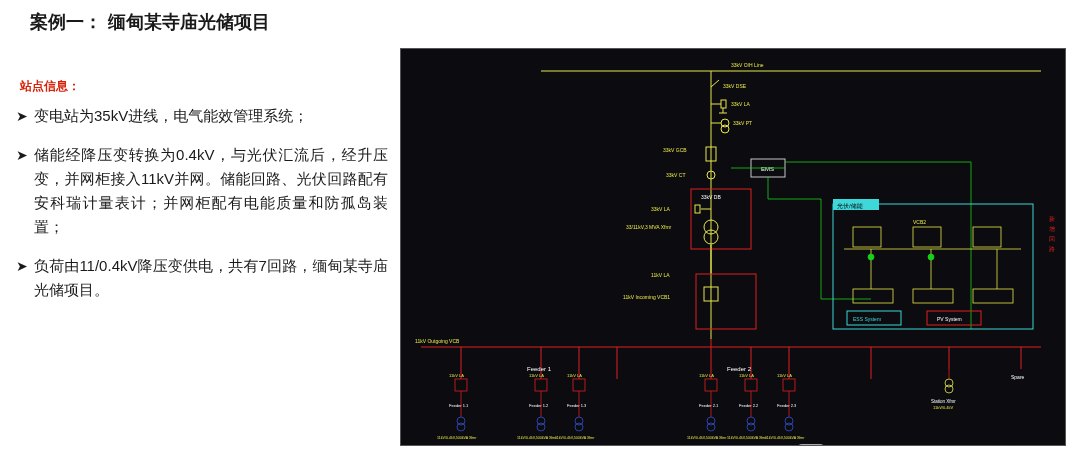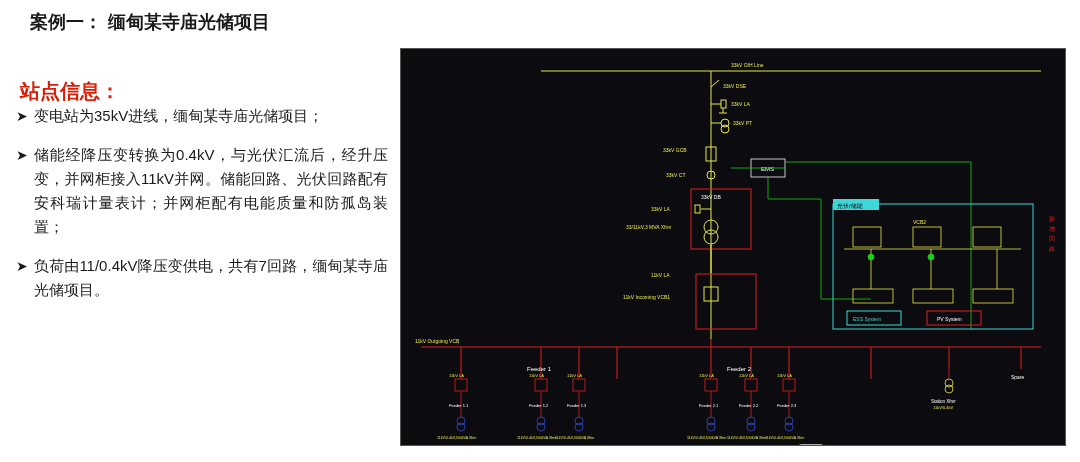--- a/index.html
+++ b/index.html
@@ -39,21 +39,21 @@
   .case-title .case-label {
     letter-spacing: 0px;
   }
   .case-title .case-name {
     margin-left: 6px;
   }
   .section-heading {
     position: absolute;
     left: 20px;
     top: 78px;
-    font-size: 20px;
+    font-size: 12px;
     font-weight: bold;
     color: #d81e06;
   }
   .bullets {
     position: absolute;
     left: 16px;
     top: 104px;
     width: 372px;
   }
   .bullet {
@@ -144,21 +144,21 @@
   <div class="left-col">
     <div class="case-title">
       <span class="case-label">案例一：</span><span class="case-name">缅甸某寺庙光储项目</span>
     </div>
 
     <div class="section-heading">站点信息：</div>
 
     <div class="bullets">
       <div class="bullet">
         <div class="marker">➤</div>
-        <div class="btext">变电站为35kV进线，缅甸某寺庙光储项目；</div>
+        <div class="btext">变电站为35kV进线，电气能效管理系统；</div>
       </div>
       <div class="bullet">
         <div class="marker">➤</div>
         <div class="btext">储能经降压变转换为0.4kV，与光伏汇流后，经升压变，并网柜接入11kV并网。储能回路、光伏回路配有安科瑞计量表计；并网柜配有电能质量和防孤岛装置；</div>
       </div>
       <div class="bullet">
         <div class="marker">➤</div>
         <div class="btext">负荷由11/0.4kV降压变供电，共有7回路，缅甸某寺庙光储项目。</div>
       </div>
     </div>

